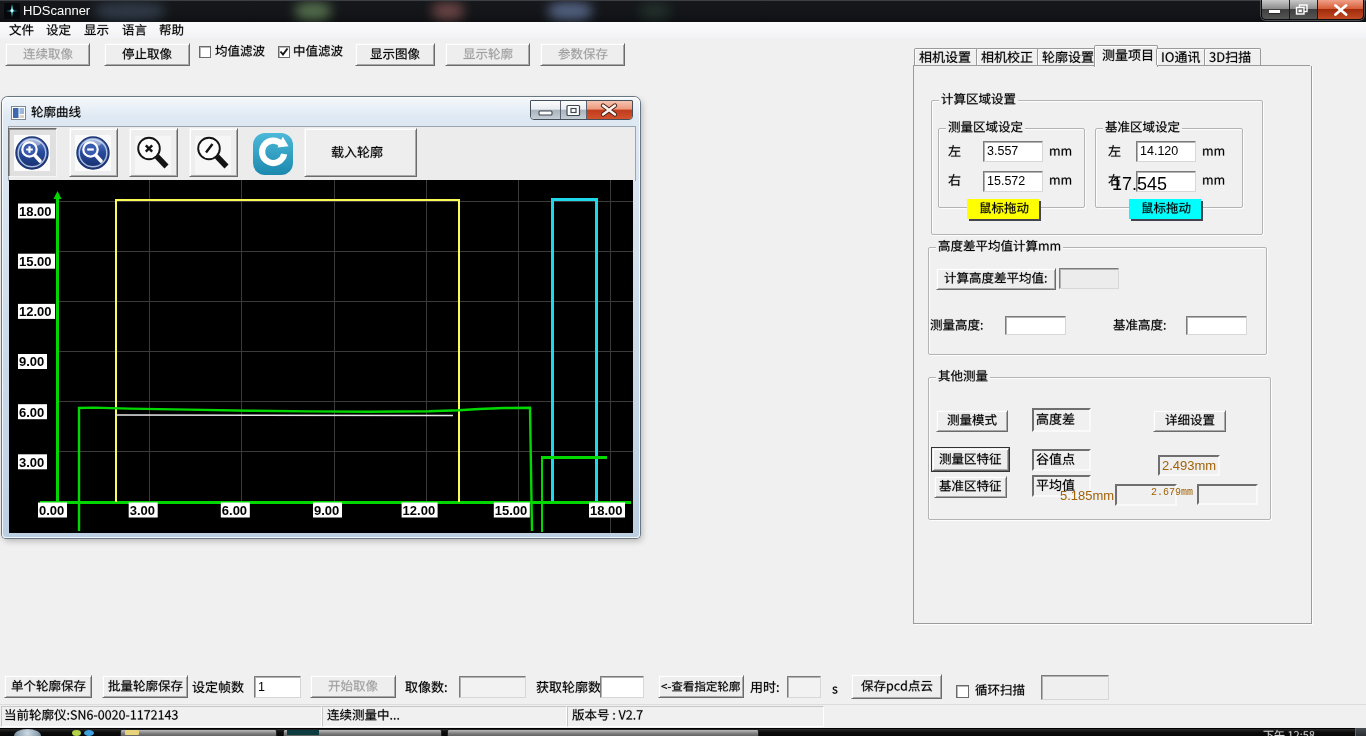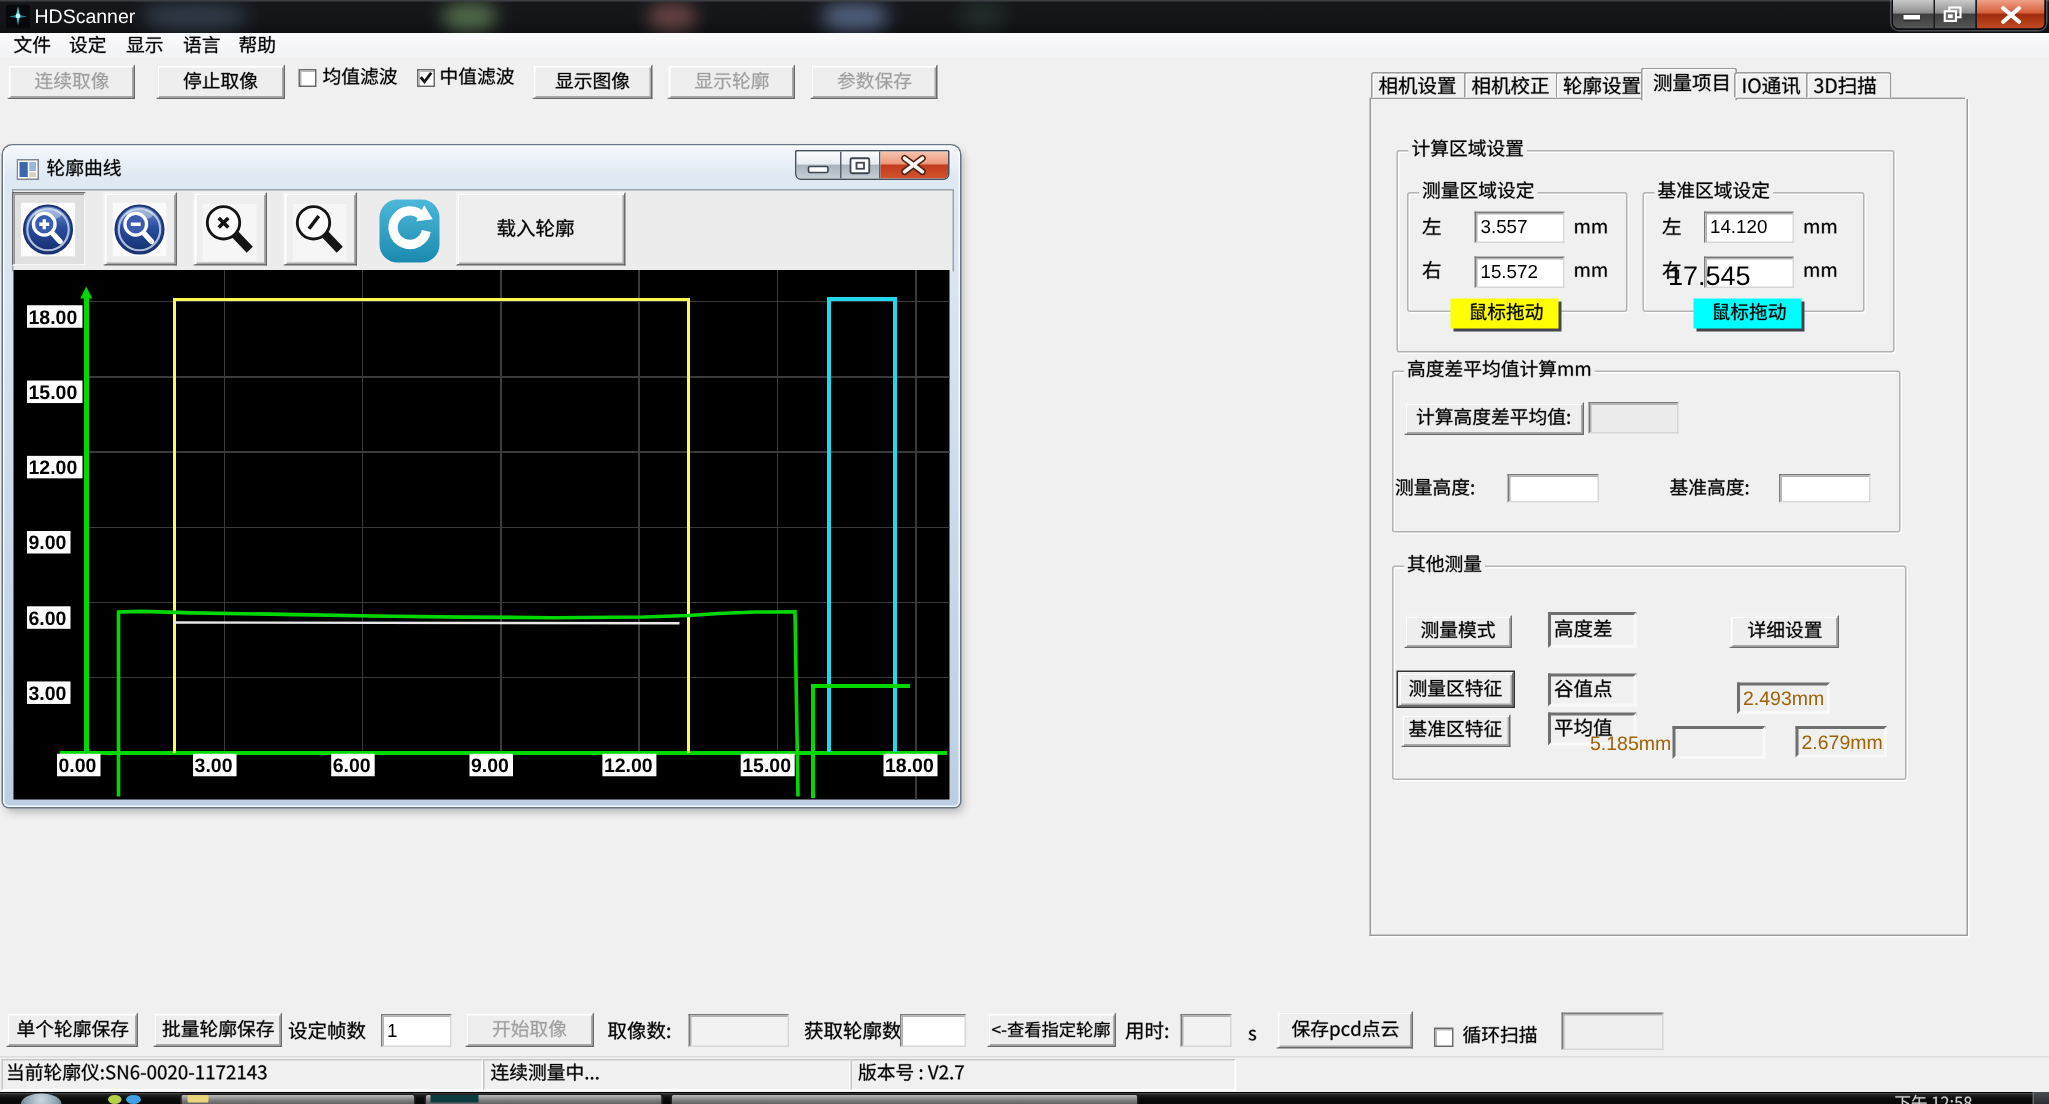--- a/index.html
+++ b/index.html
@@ -573,21 +573,21 @@
       <use href="#u5e73" x="0.0"></use>
       <use href="#u5747" x="1000.0"></use>
       <use href="#u503c" x="2000.0"></use>
     </g>
   </svg>
 <div class="sunk" style="left:1158px;top:455px;width:58px;height:17px;"></div>
 <div class="lat" style="left:1162px;top:458.0px;font-size:13px;">2.493mm</div>
 <div class="sunk" style="left:1115px;top:484px;width:58px;height:18px;"></div>
 <div class="lat" style="left:1060px;top:487.5px;font-size:13px;">5.185mm</div>
 <div class="sunk" style="left:1197px;top:484px;width:57px;height:17px;"></div>
-<div class="lat" style="left:1201px;top:487.0px;font-size:13px;">2.679mm</div>
+<div class="lat" style="left:1151px;top:487.0px;font-size:10px;font-family:Liberation Mono, monospace;">2.679mm</div>
 <div class="btn" style="left:4px;top:675px;width:86px;height:21px;"></div>
 <svg style="position:absolute;left:10.5px;top:679.9px;overflow:visible;" width="75.0" height="14.4">
     <g fill="#000" stroke="#000" stroke-width="16" transform="translate(0,10.50) scale(0.012500,-0.012500)">
       <use href="#u5355" x="0.0"></use>
       <use href="#u4e2a" x="1000.0"></use>
       <use href="#u8f6e" x="2000.0"></use>
       <use href="#u5ed3" x="3000.0"></use>
       <use href="#u4fdd" x="4000.0"></use>
       <use href="#u5b58" x="5000.0"></use>
     </g>

